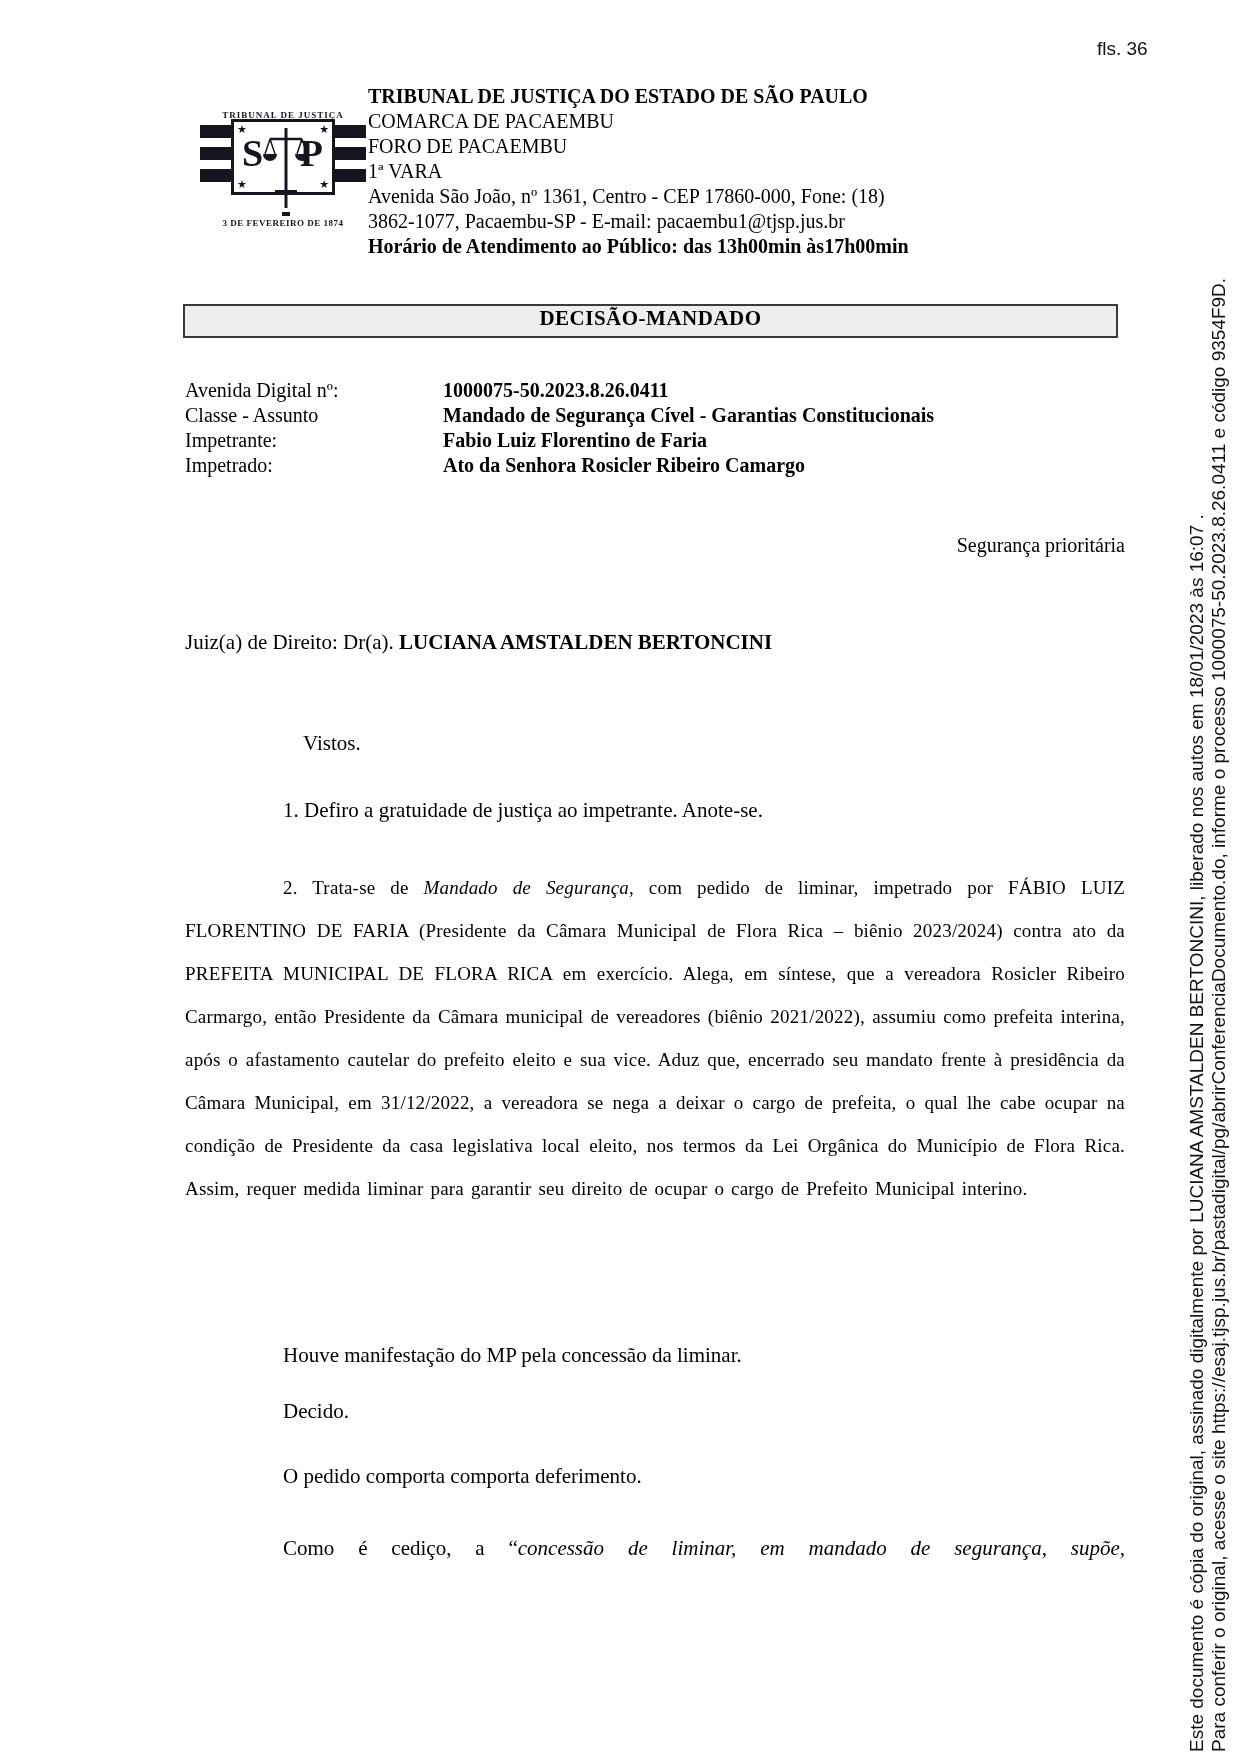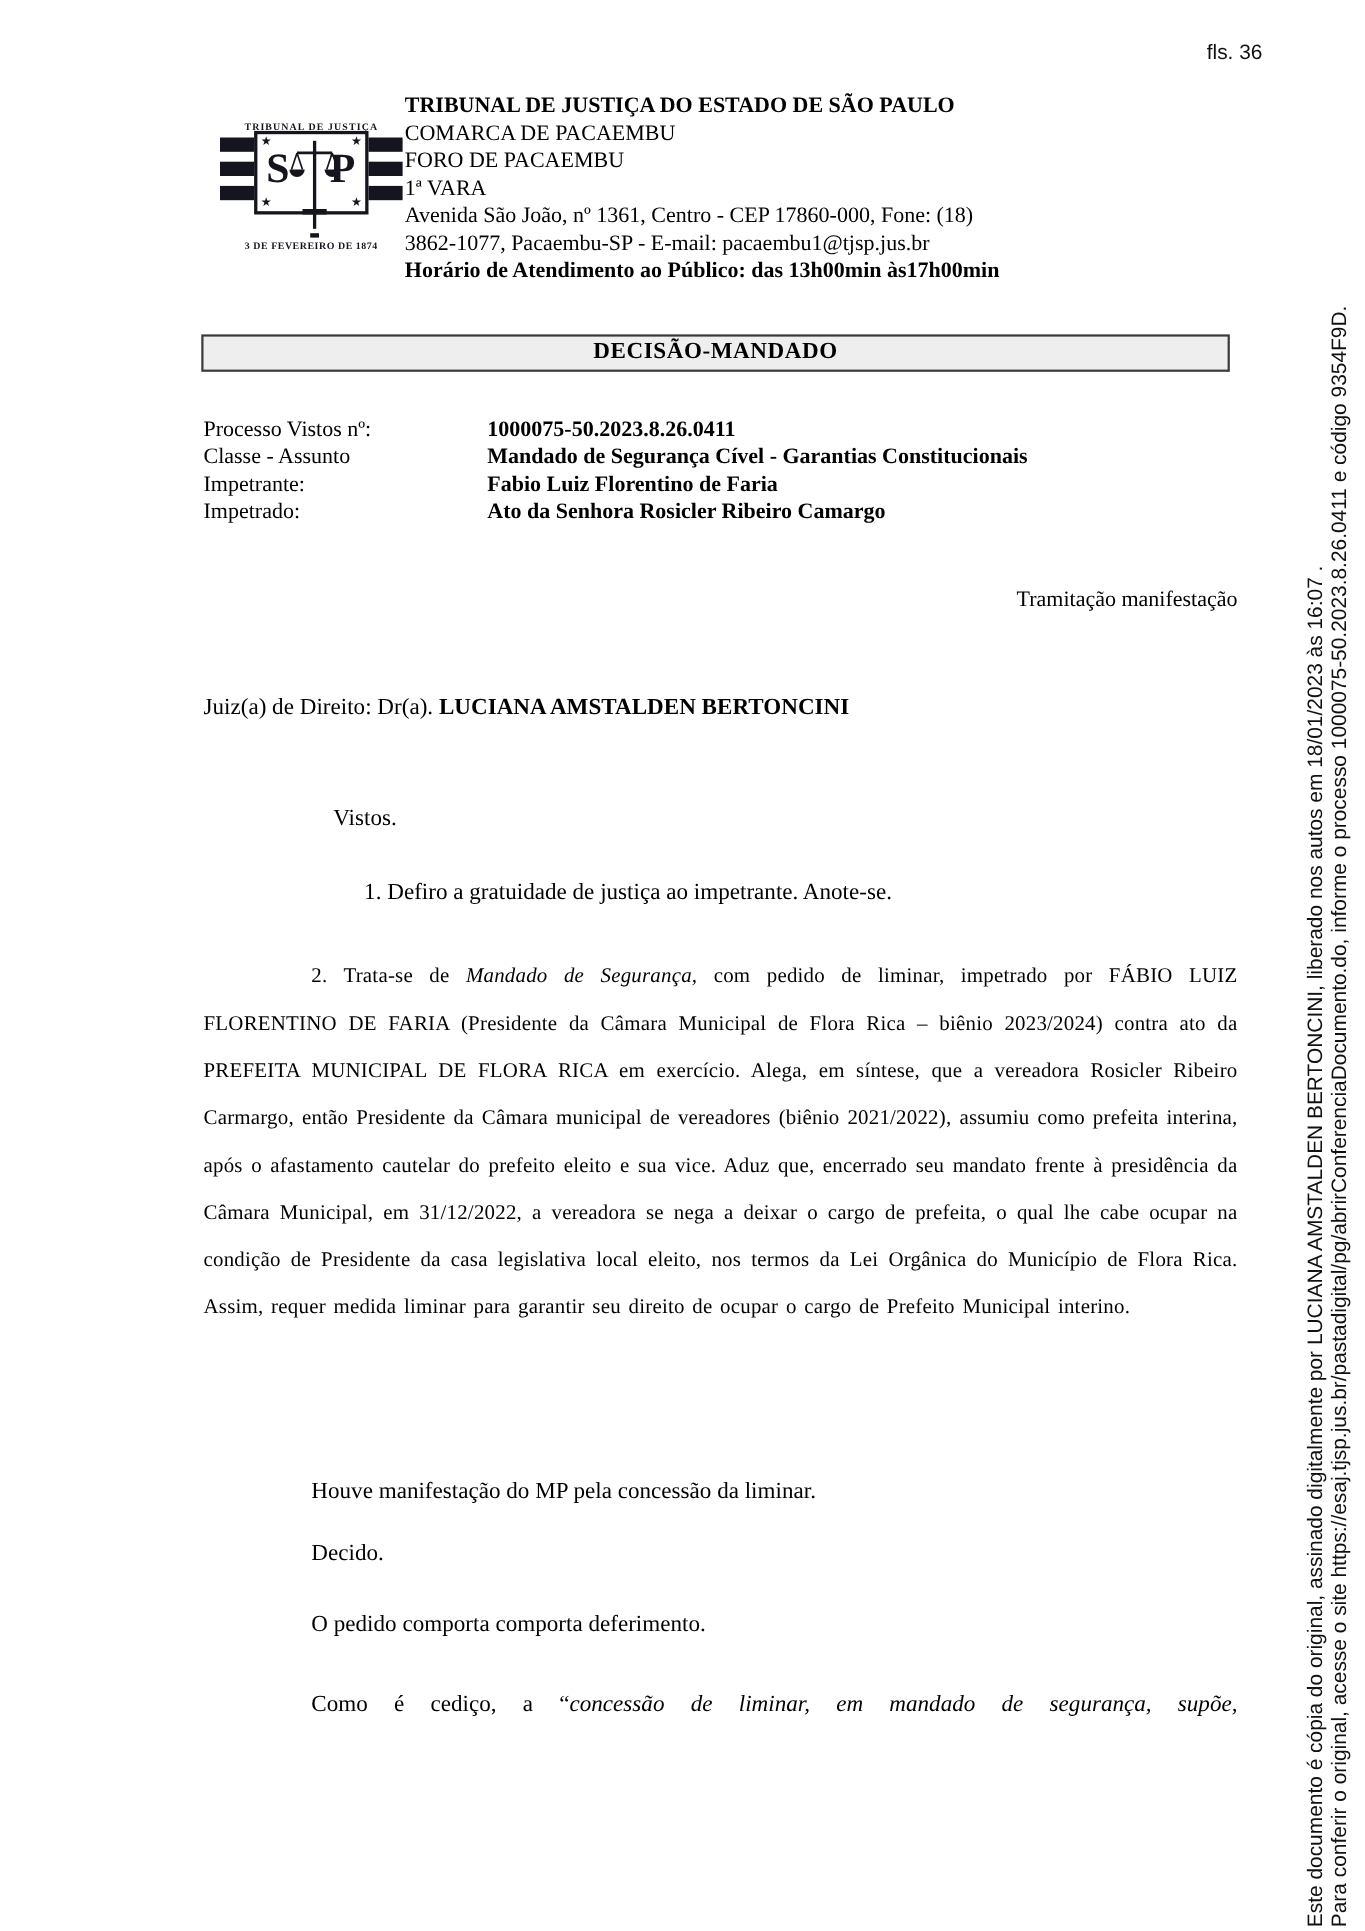--- a/index.html
+++ b/index.html
@@ -38,21 +38,21 @@
   
   .case-info{left:185px;top:378px;width:940px;font-size:20px;line-height:25px;}
   .ci-row{display:flex;}
   .ci-label{width:258px;flex:none;}
   .ci-value{font-weight:bold;}
   .priority{top:534px;left:185px;width:940px;text-align:right;font-size:20px;}
   
   .juiz{left:185px;top:630px;font-size:21px;}
   .juiz b{font-weight:bold;}
   .bodyline{left:283px;font-size:21px;}
-  .v1{top:731px;margin-left:20px;} .v2{top:798px;margin-left:48px;} .v3{top:1343px;} .v4{top:1399px;} .v5{top:1464px;}
+  .v1{top:731px;margin-left:20px;} .v2{top:798px;} .v3{top:1343px;} .v4{top:1399px;} .v5{top:1464px;}
   .para2{left:185px;top:866px;width:940px;font-size:19px;line-height:43px;
     text-align:justify;text-indent:98px;word-spacing:2px;letter-spacing:.2px;}
   .italic{font-style:italic;}
   .como{left:283px;top:1536px;width:842px;font-size:21px;
     text-align:justify;text-align-last:justify;}
   
   .side{position:absolute;white-space:nowrap;font-family:"Liberation Sans",sans-serif;
     font-size:19px;line-height:21px;color:#111;transform:rotate(-90deg);transform-origin:0 0;}
   .side.l1{left:1186px;top:1752px;}
   .side.l2{left:1208px;top:1752px;}
@@ -105,38 +105,38 @@
     <div class="addr">3862-1077, Pacaembu-SP - E-mail: pacaembu1@tjsp.jus.br</div>
     <div class="bold">Horário de Atendimento ao Público: das 13h00min às17h00min</div>
   </div>
 
   <div class="abs band">
     <span>DECISÃO-MANDADO</span>
   </div>
 
   <div class="abs case-info">
     <div class="ci-row">
-      <span class="ci-label">Processo Vistos nº:</span>
+      <span class="ci-label">Avenida Digital nº:</span>
       <span class="ci-value">1000075-50.2023.8.26.0411</span>
     </div>
     <div class="ci-row">
       <span class="ci-label">Classe - Assunto</span>
       <span class="ci-value">Mandado de Segurança Cível - Garantias Constitucionais</span>
     </div>
     <div class="ci-row">
       <span class="ci-label">Impetrante:</span>
       <span class="ci-value">Fabio Luiz Florentino de Faria</span>
     </div>
     <div class="ci-row">
       <span class="ci-label">Impetrado:</span>
       <span class="ci-value">Ato da Senhora Rosicler Ribeiro Camargo</span>
     </div>
   </div>
 
-  <div class="abs priority">Tramitação manifestação</div>
+  <div class="abs priority">Segurança prioritária</div>
 
   <div class="abs juiz">
     <span>Juiz(a) de Direito: Dr(a). </span><b>LUCIANA AMSTALDEN BERTONCINI</b>
   </div>
 
   <div class="abs bodyline v1">Vistos.</div>
   <div class="abs bodyline v2">1. Defiro a gratuidade de justiça ao impetrante. Anote-se.</div>
 
   <div class="abs para2">
     <span>2. Trata-se de </span><span class="italic">Mandado de Segurança</span><span>, com pedido de liminar, impetrado por FÁBIO LUIZ FLORENTINO DE FARIA (Presidente da Câmara Municipal de Flora Rica – biênio 2023/2024) contra ato da PREFEITA MUNICIPAL DE FLORA RICA em exercício. Alega, em síntese, que a vereadora Rosicler Ribeiro Carmargo, então Presidente da Câmara municipal de vereadores (biênio 2021/2022), assumiu como prefeita interina, após o afastamento cautelar do prefeito eleito e sua vice. Aduz que, encerrado seu mandato frente à presidência da Câmara Municipal, em 31/12/2022, a vereadora se nega a deixar o cargo de prefeita, o qual lhe cabe ocupar na condição de Presidente da casa legislativa local eleito, nos termos da Lei Orgânica do Município de Flora Rica. Assim, requer medida liminar para garantir seu direito de ocupar o cargo de Prefeito Municipal interino.</span>

